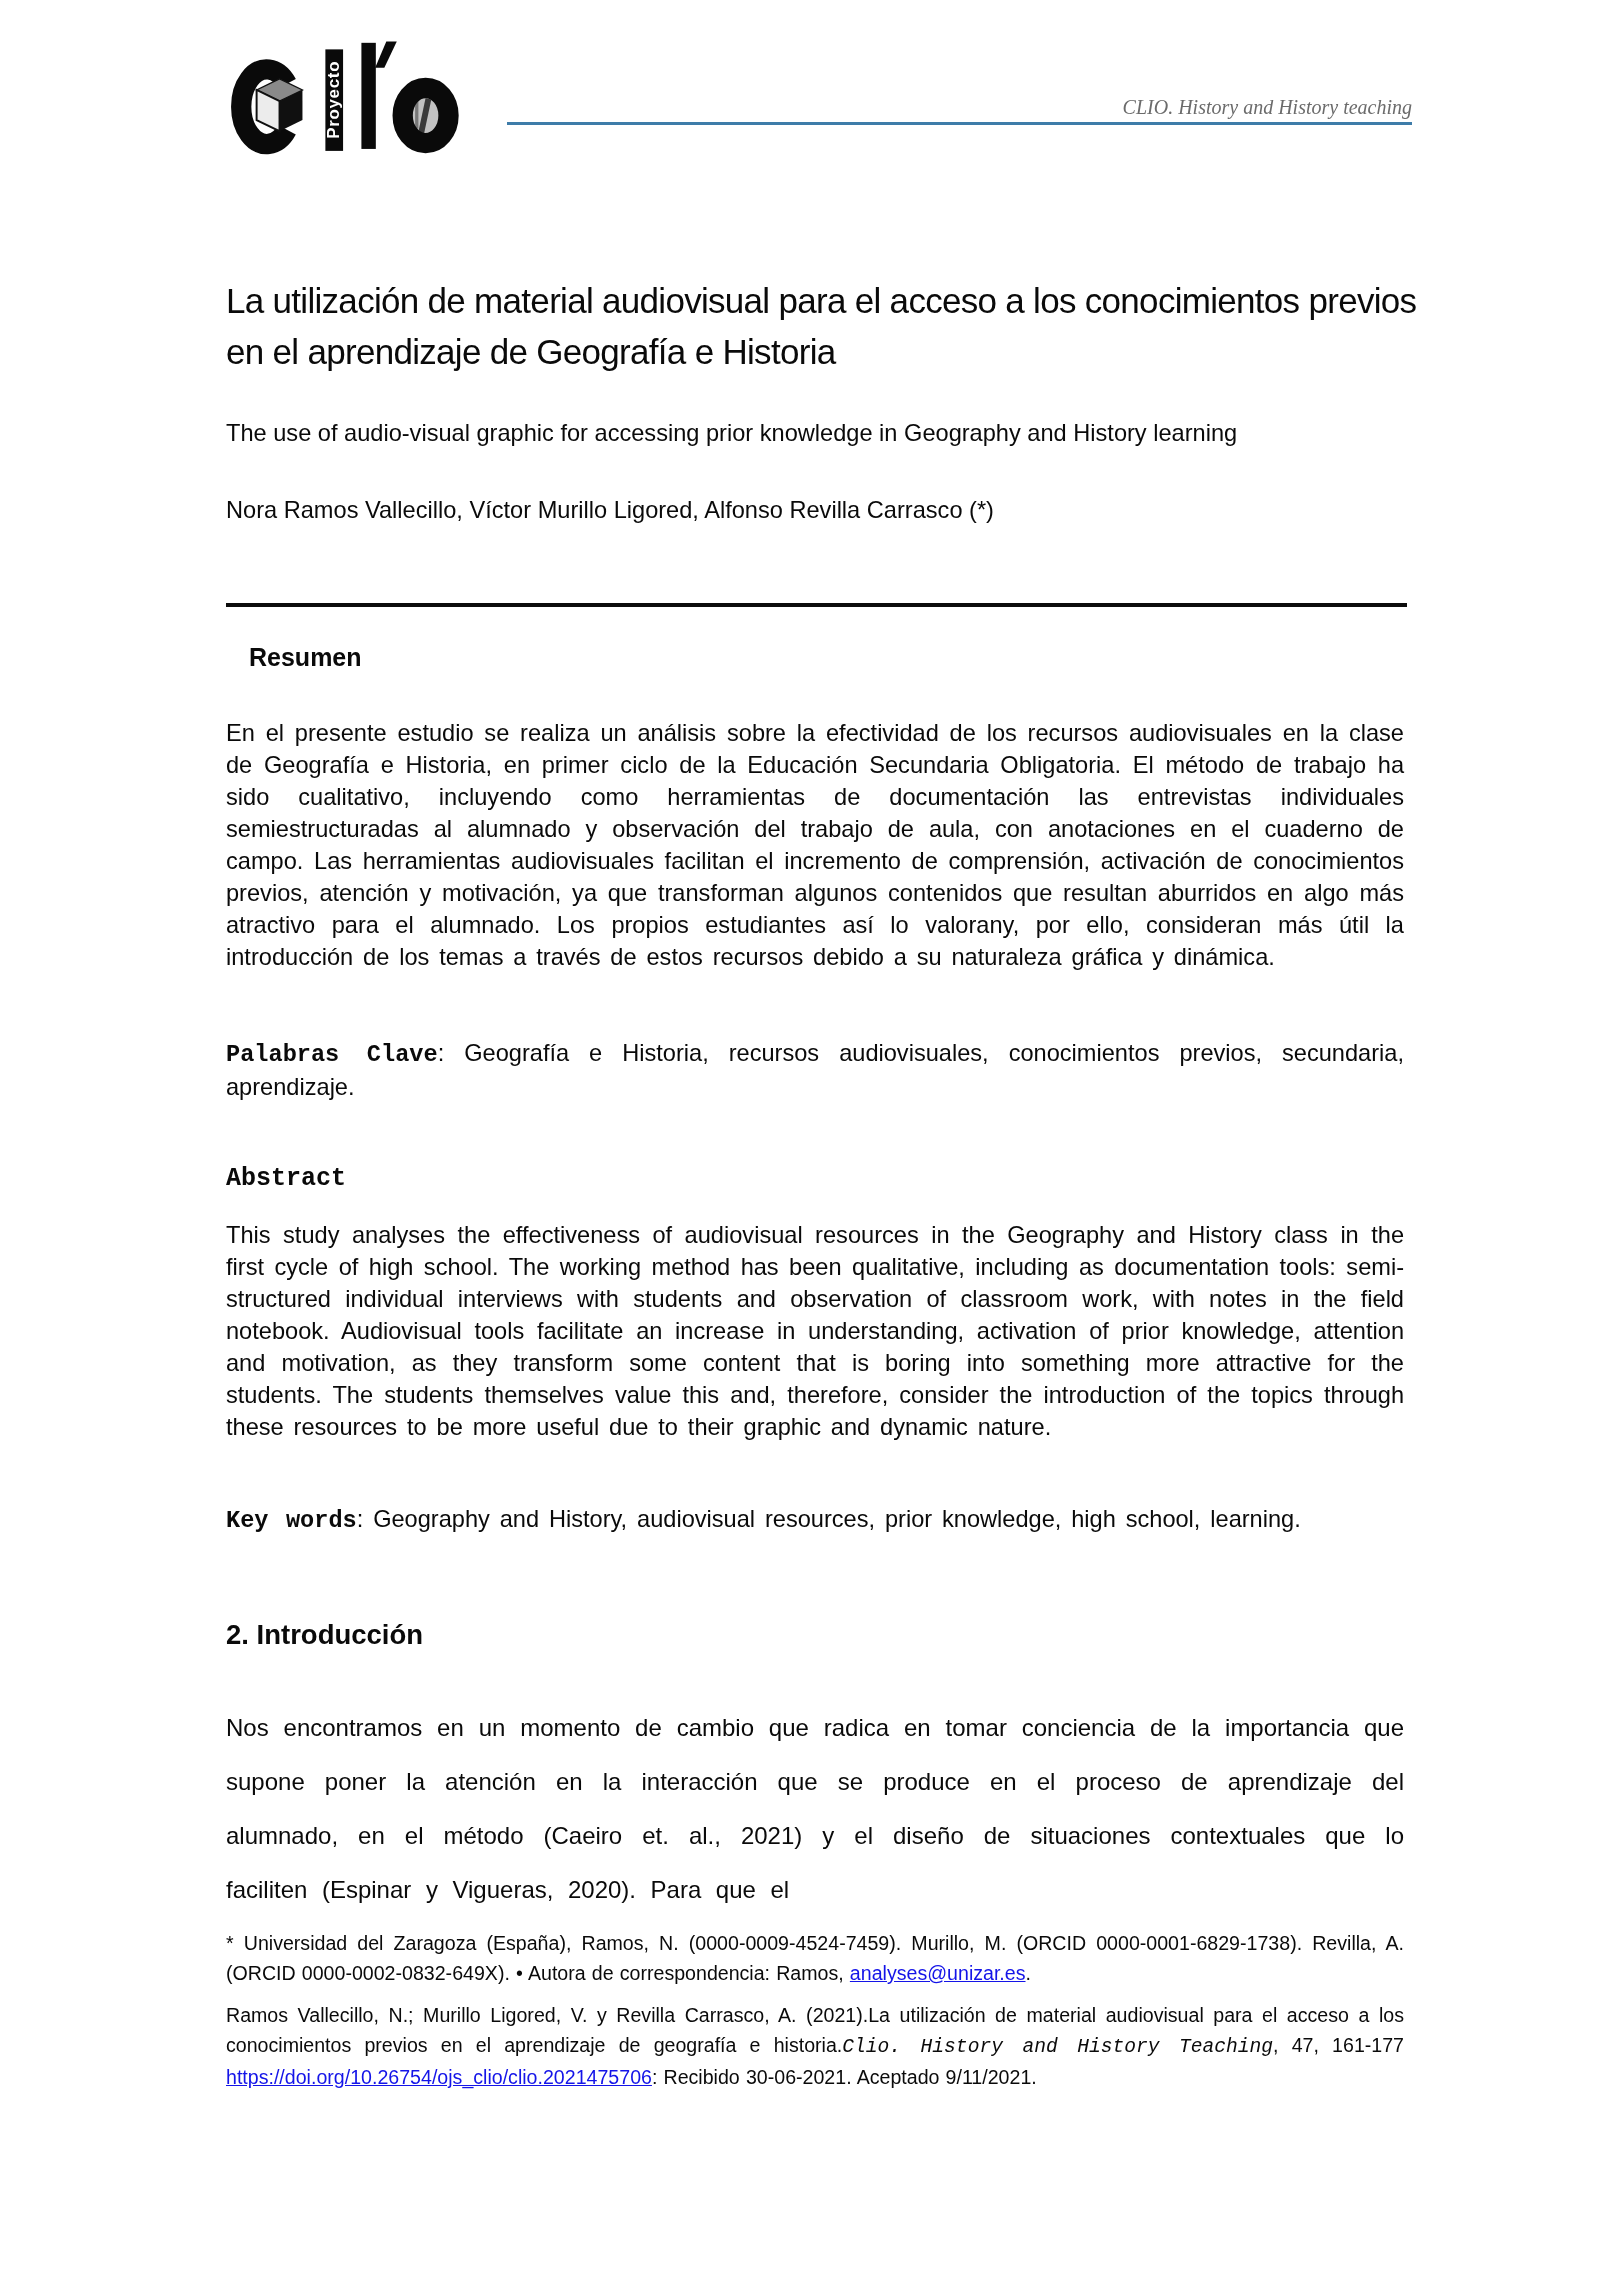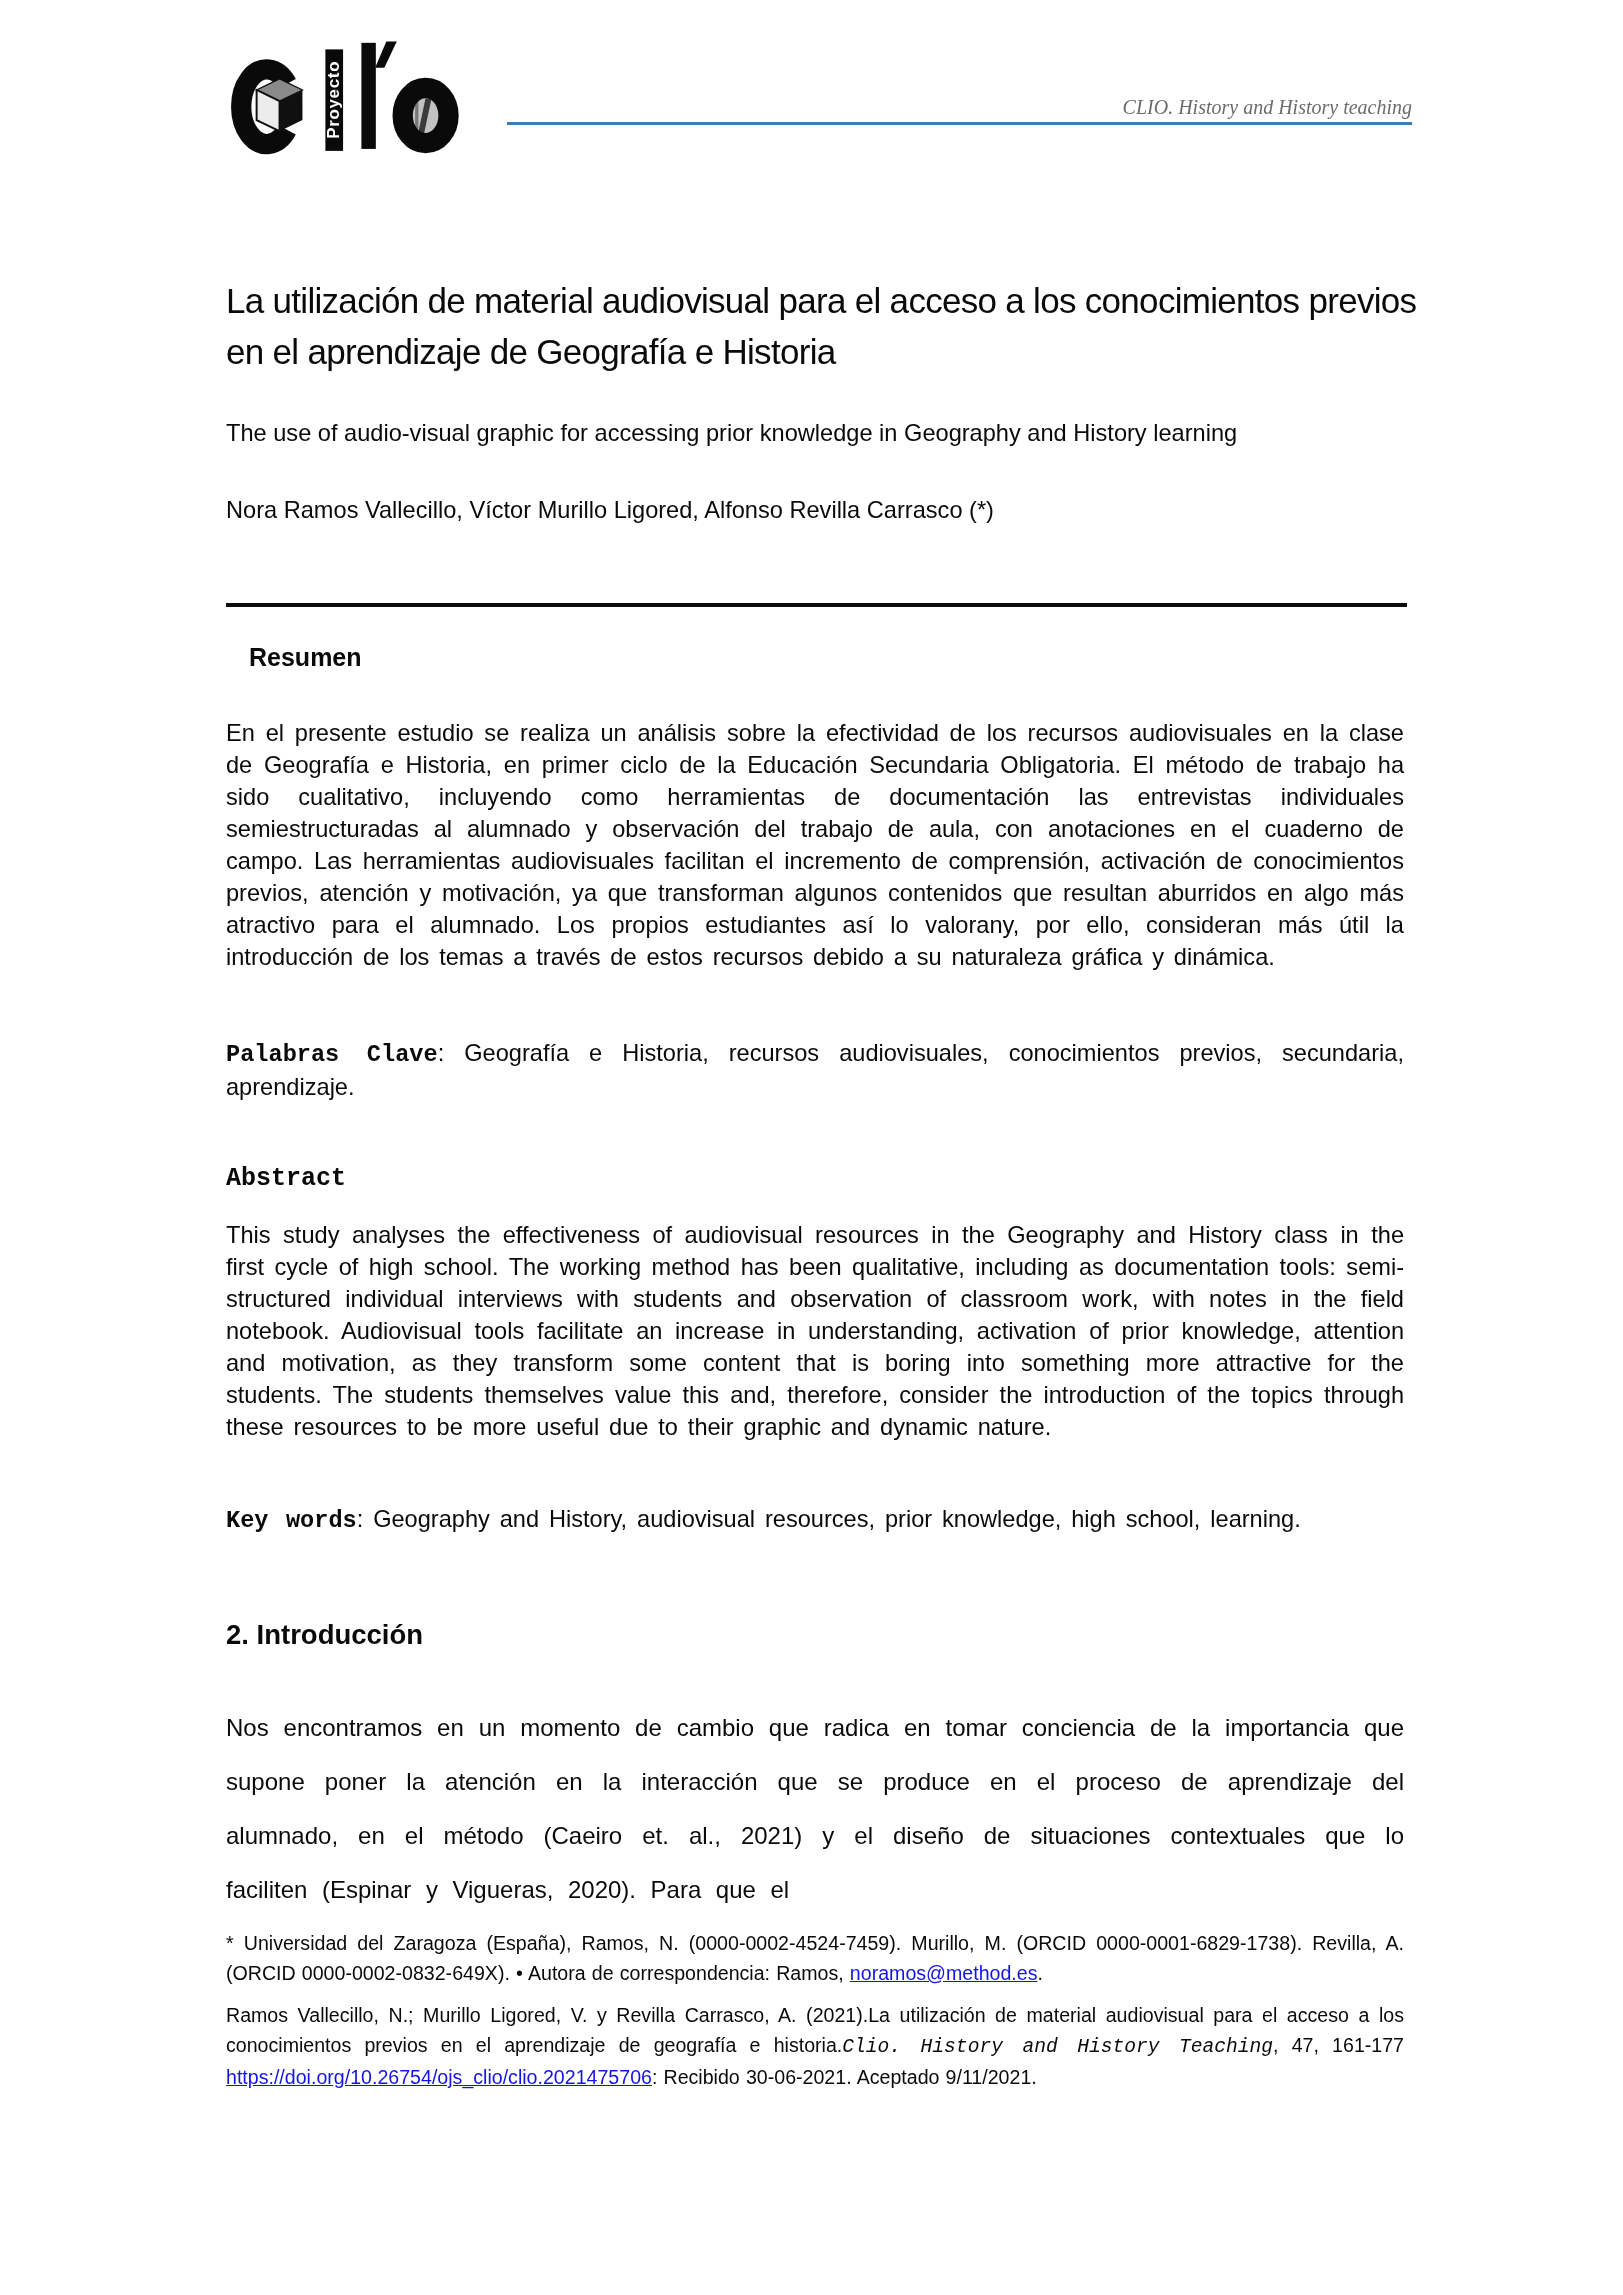--- a/index.html
+++ b/index.html
@@ -90,19 +90,19 @@
   <p class="body p-resumen">En el presente estudio se realiza un análisis sobre la efectividad de los recursos audiovisuales en la clase de Geografía e Historia, en primer ciclo de la Educación Secundaria Obligatoria. El método de trabajo ha sido cualitativo, incluyendo como herramientas de documentación las entrevistas individuales semiestructuradas al alumnado y observación del trabajo de aula, con anotaciones en el cuaderno de campo. Las herramientas audiovisuales facilitan el incremento de comprensión, activación de conocimientos previos, atención y motivación, ya que transforman algunos contenidos que resultan aburridos en algo más atractivo para el alumnado. Los propios estudiantes así lo valorany, por ello, consideran más útil la introducción de los temas a través de estos recursos debido a su naturaleza gráfica y dinámica.</p>
   <p class="body p-palabras"><b>Palabras Clave</b><span>: Geografía e Historia, recursos audiovisuales, conocimientos previos, secundaria, aprendizaje.</span></p>
 
   <h2 class="heading h-abstract">Abstract</h2>
   <p class="body p-abstract">This study analyses the effectiveness of audiovisual resources in the Geography and History class in the first cycle of high school. The working method has been qualitative, including as documentation tools: semi-structured individual interviews with students and observation of classroom work, with notes in the field notebook. Audiovisual tools facilitate an increase in understanding, activation of prior knowledge, attention and motivation, as they transform some content that is boring into something more attractive for the students. The students themselves value this and, therefore, consider the introduction of the topics through these resources to be more useful due to their graphic and dynamic nature.</p>
   <p class="body p-keywords"><b>Key words</b><span>: Geography and History, audiovisual resources, prior knowledge, high school, learning.</span></p>
 
   <h2 class="heading h-intro">2. Introducción</h2>
   <p class="body p-intro">Nos encontramos en un momento de cambio que radica en tomar conciencia de la importancia que supone poner la atención en la interacción que se produce en el proceso de aprendizaje del alumnado, en el método (Caeiro et. al., 2021) y el diseño de situaciones contextuales que lo faciliten (Espinar y Vigueras, 2020). Para que el</p>
 
-  <div class="footnote fn1"><span>* Universidad del Zaragoza (España), Ramos, N. (0000-0002-4524-7459). Murillo, M. (ORCID 0000-0001-6829-1738). Revilla, A. (ORCID 0000-0002-0832-649X). • Autora de correspondencia: Ramos, </span><a class="link">noramos@method.es</a><span>.</span></div>
+  <div class="footnote fn1"><span>* Universidad del Zaragoza (España), Ramos, N. (0000-0009-4524-7459). Murillo, M. (ORCID 0000-0001-6829-1738). Revilla, A. (ORCID 0000-0002-0832-649X). • Autora de correspondencia: Ramos, </span><a class="link">analyses@unizar.es</a><span>.</span></div>
 
   <div class="footnote fn2"><span>Ramos Vallecillo, N.; Murillo Ligored, V. y Revilla Carrasco, A. (2021).La utilización de material audiovisual para el acceso a los conocimientos previos en el aprendizaje de geografía e historia.</span><i>Clio. History and History Teaching</i><span>, 47, 161-177 </span><a class="link">https://doi.org/10.26754/ojs_clio/clio.2021475706</a><span>: Recibido 30-06-2021. Aceptado 9/11/2021.</span></div>
 
 
 </div>
 
 
 </body></html>

